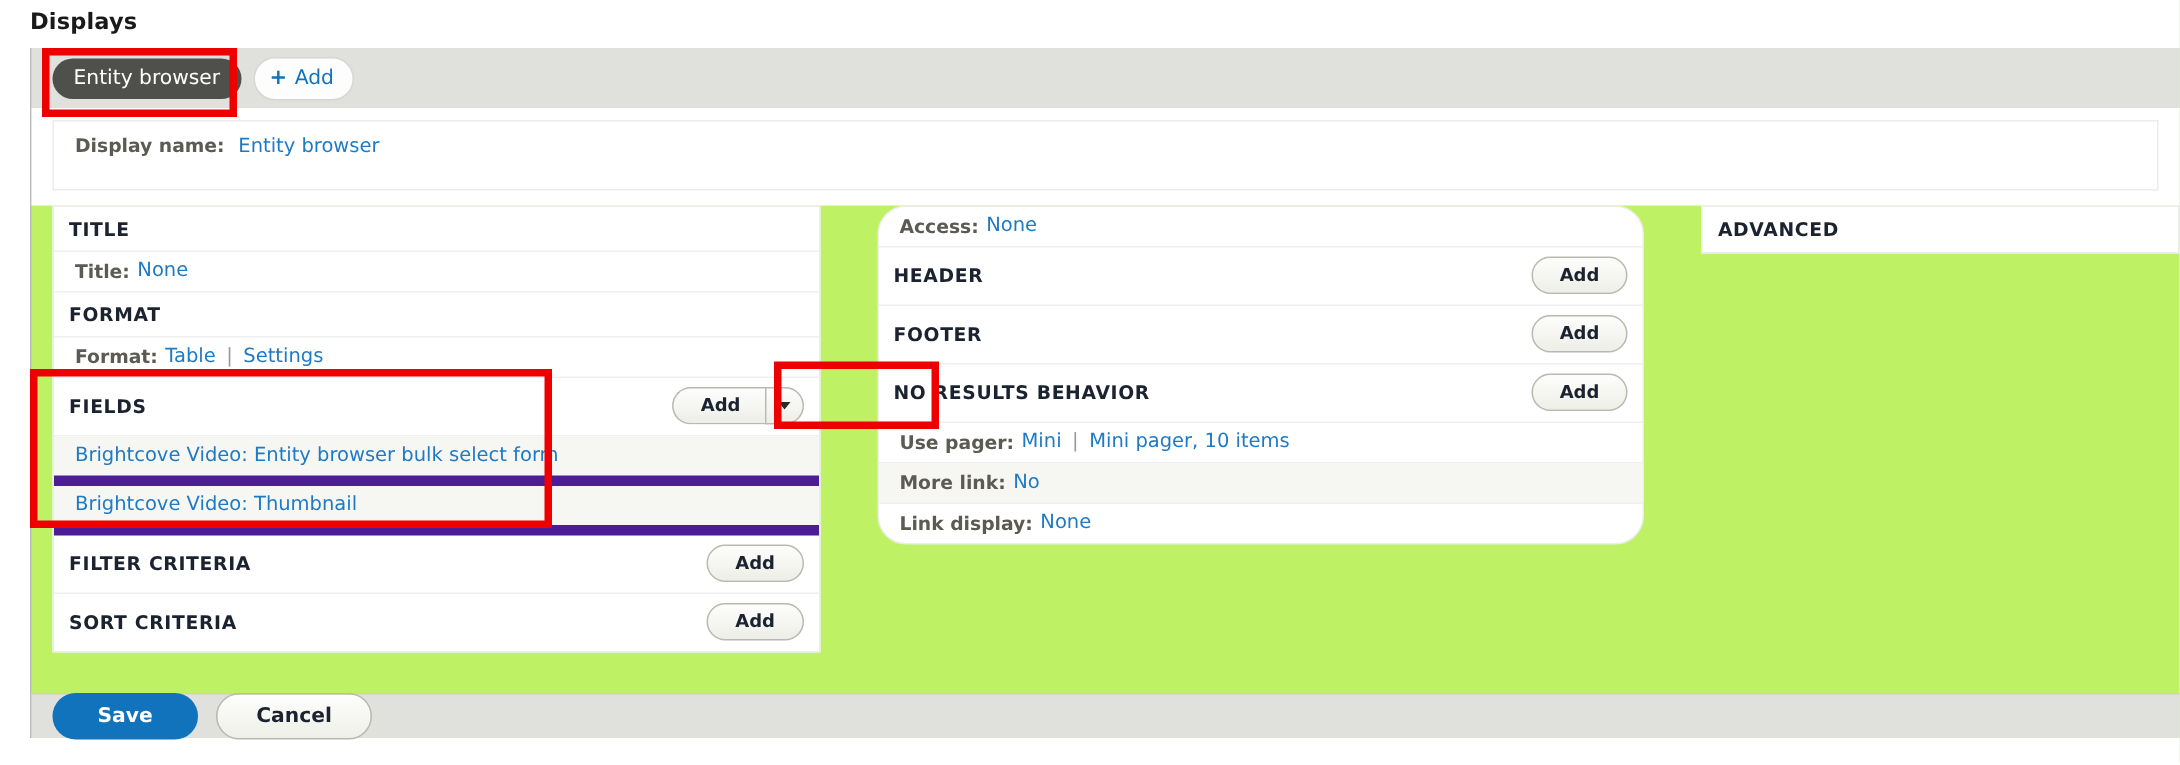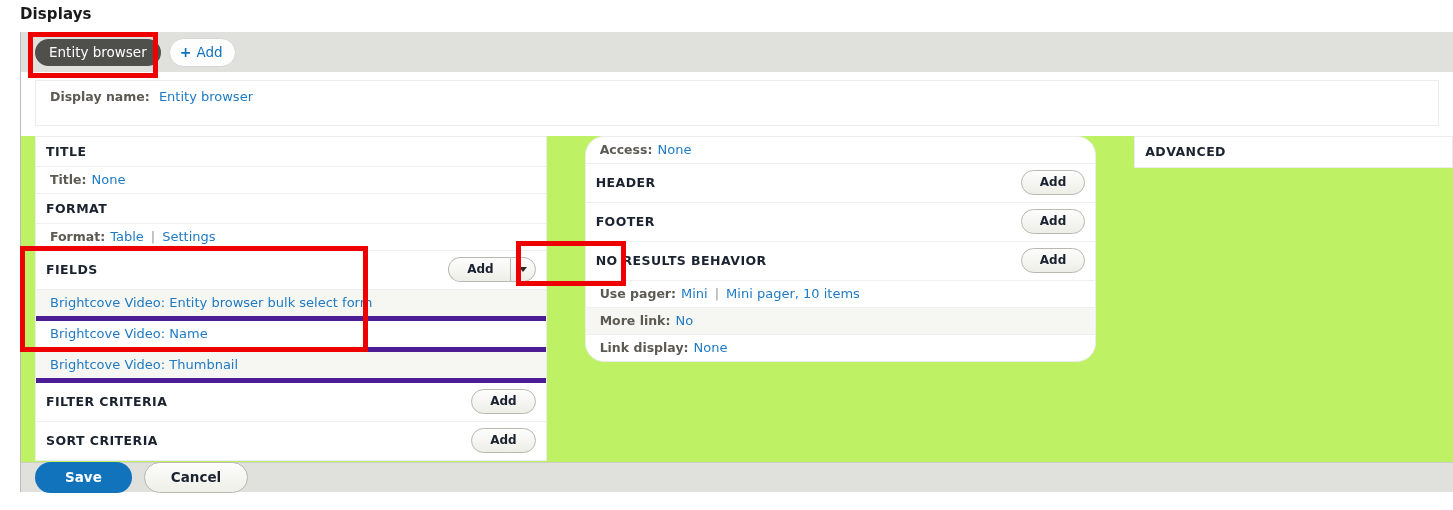--- a/index.html
+++ b/index.html
@@ -127,21 +127,21 @@
   }
   .lnk {
     color: #1f7ac4;
     text-decoration: none;
     font-size: 13px;
     cursor: pointer;
   }
   .sep { color: #999; margin: 0 7px; }
 
   .field-row {
-    border-bottom: 5px solid #4c1d95;
+    border-bottom: 7px solid #4c1d95;
     padding: 5px 10px 6px 14px;
     min-height: 24px;
     display: flex;
     align-items: flex-start;
   }
 
   
   .btn-add {
     background: linear-gradient(#fdfdfc, #eeeee8);
     border: 1px solid #b9b9b0;
@@ -279,23 +279,20 @@
         <span class="split-btn">
           <span class="main">Add</span>
           <span class="caret">
             <span class="caret-glyph"></span>
           </span>
         </span>
       </div>
       <div class="field-row stripe">
         <a class="lnk">Brightcove Video: Entity browser bulk select form</a>
       </div>
-      <div class="field-row">
-        <a class="lnk">Brightcove Video: Name</a>
-      </div>
       <div class="field-row stripe">
         <a class="lnk">Brightcove Video: Thumbnail</a>
       </div>
 
       <div class="sec-row">
         <span class="sec-title">FILTER CRITERIA</span>
         <span class="btn-add">Add</span>
       </div>
 
       <div class="sec-row last">

